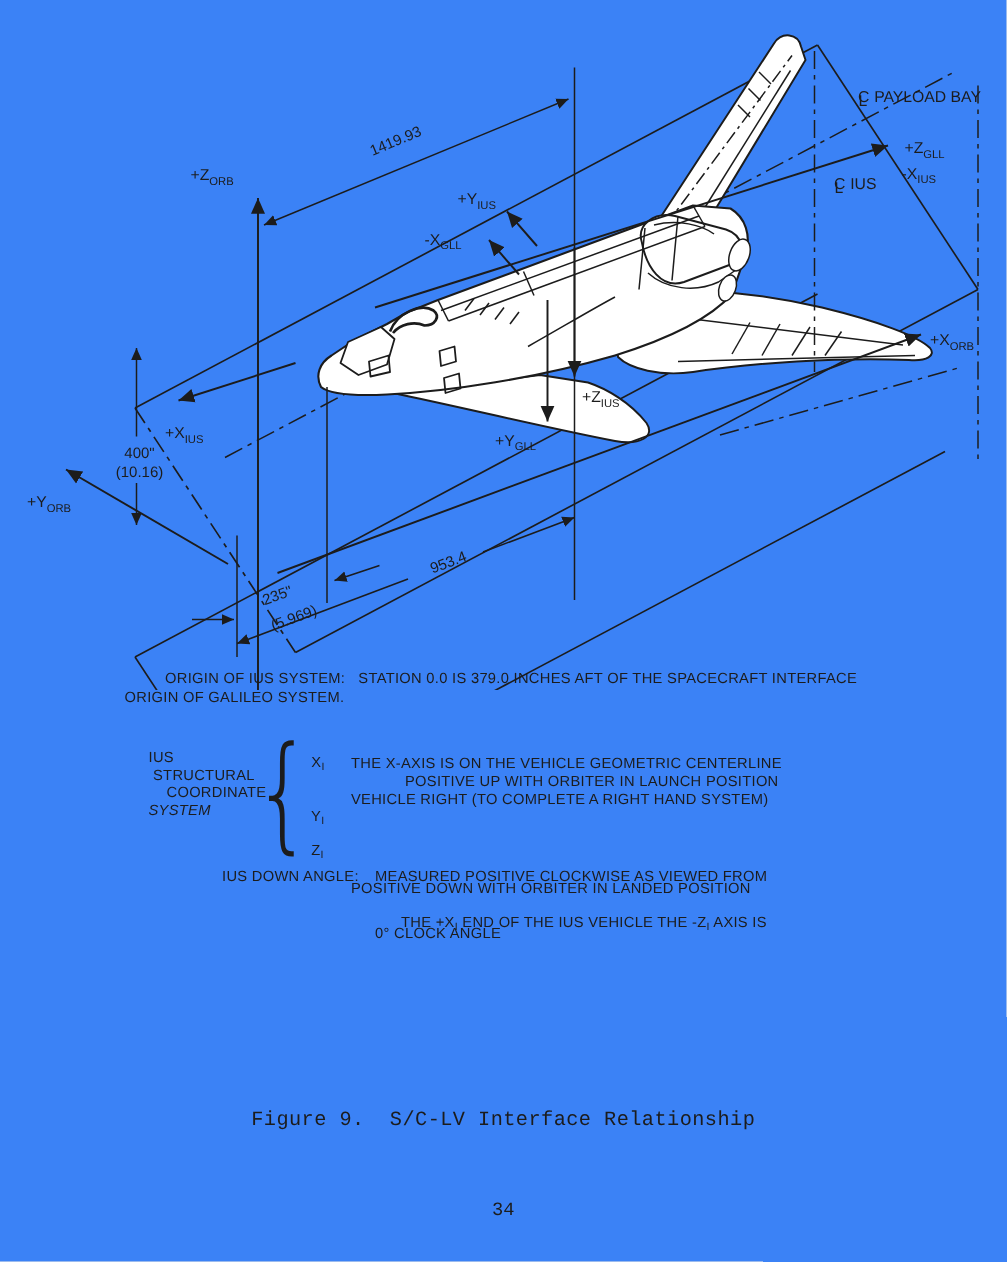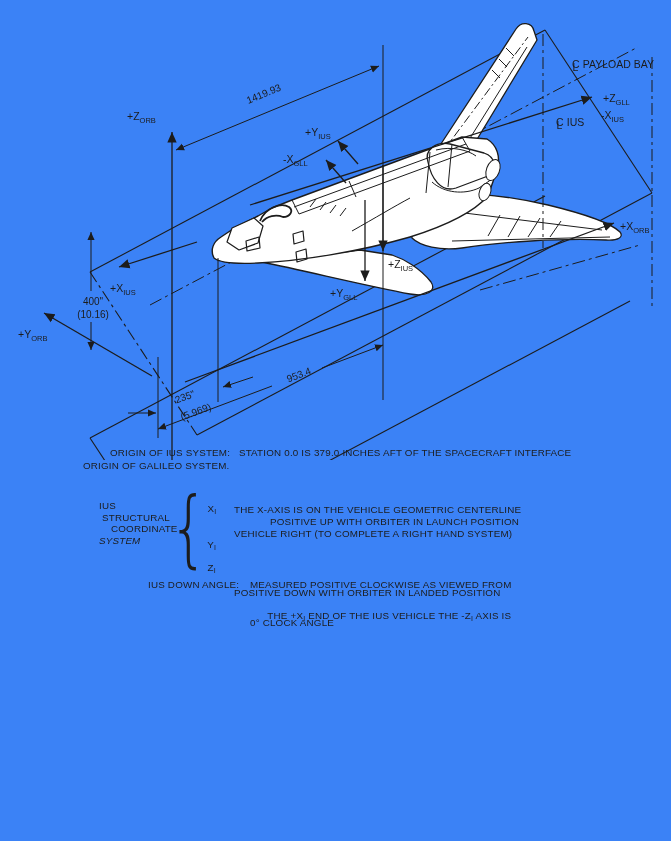--- a/index.html
+++ b/index.html
@@ -227,14 +227,16 @@
 
   <div>
     <div class="note" style="left:148px;top:579px;">IUS DOWN ANGLE:</div>
     <div class="note" style="left:250px;top:579px;">MEASURED POSITIVE CLOCKWISE AS VIEWED FROM</div>
     <div class="note" style="left:250px;top:599px;">
       <span>THE +X</span><sub class="sub">I</sub><span> END OF THE IUS VEHICLE THE -Z</span><sub class="sub">I</sub><span> AXIS IS</span>
     </div>
     <div class="note" style="left:250px;top:617px;">0° CLOCK ANGLE</div>
   </div>
 
-
+  <div class="caption" style="top:740px;">Figure 9.  S/C-LV Interface Relationship</div>
+
+  <div class="pagenum" style="top:800px;">34</div>
 </div>
 
 </body></html>

